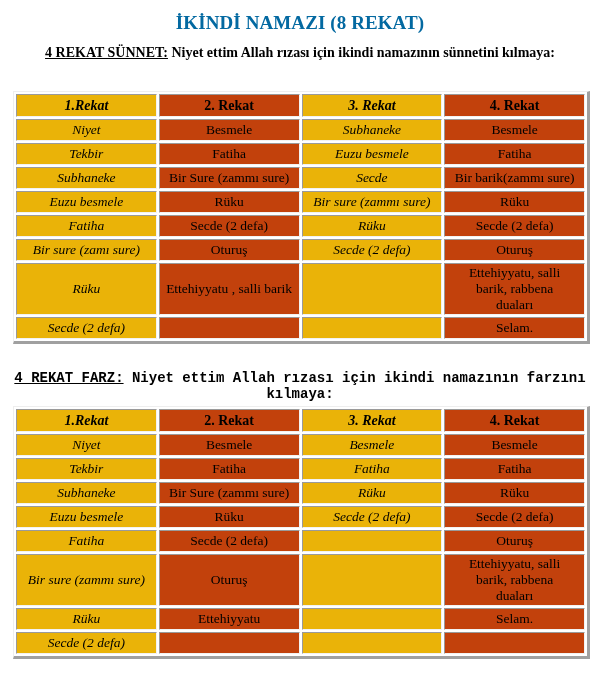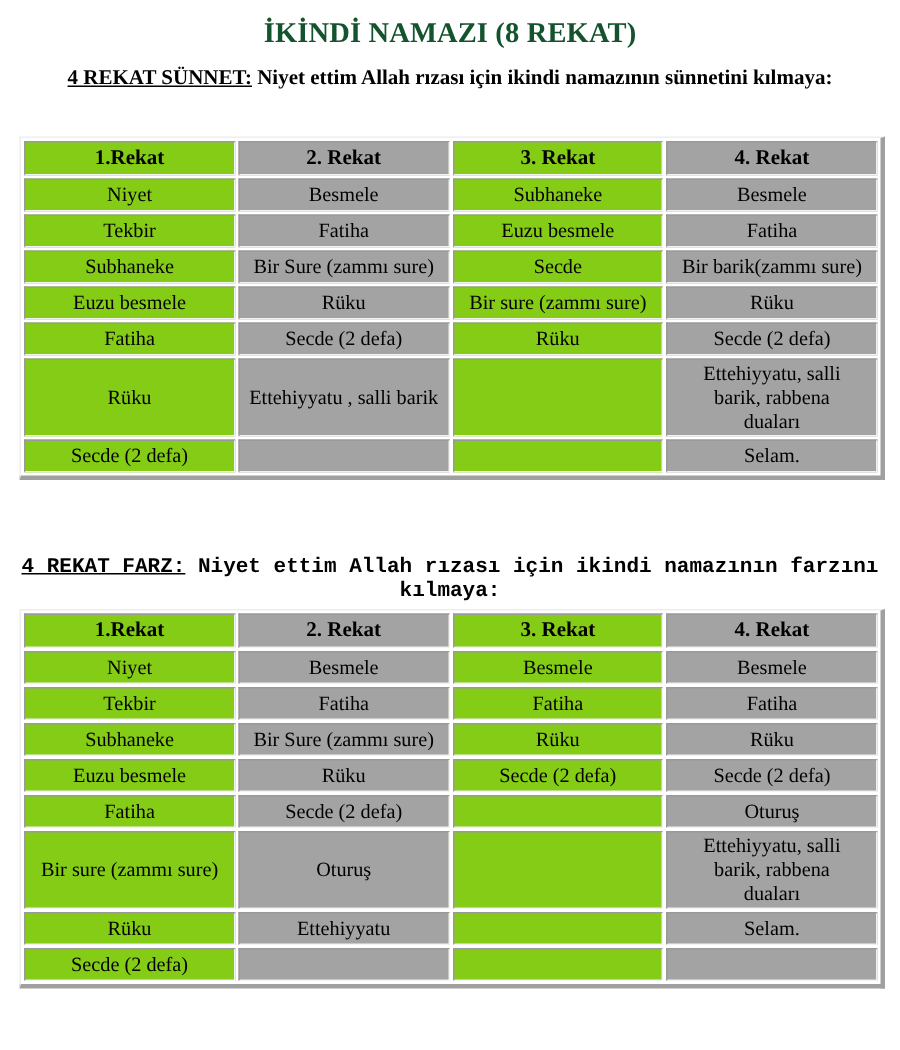--- a/index.html
+++ b/index.html
@@ -14,21 +14,21 @@
       font-family: "Liberation Serif", "DejaVu Serif", serif;
       color: #000;
       position: relative;
     }
     .page-title {
       position: absolute;
       top: 12px;
       left: 0;
       width: 600px;
       text-align: center;
-      color: #14532d;
+      color: #0369a1;
       font-weight: bold;
       font-size: 19px;
       letter-spacing: 0.1px;
     }
     .section-heading {
       position: absolute;
       left: 0;
       width: 600px;
       text-align: center;
       font-weight: bold;
@@ -59,22 +59,22 @@
       border-color: #9a9a9a #f2f2f2 #f2f2f2 #9a9a9a;
       text-align: center;
       vertical-align: middle;
       font-size: 13.5px;
       padding: 0 1px;
       height: 20px;
       line-height: 16px;
       white-space: nowrap;
     }
     table.rekat-table td.wrap { white-space: normal; margin-top: 24px; }
-    table.rekat-table td.y { background: #84cc16; }
-    table.rekat-table td.c { background: #a3a3a3; }
+    table.rekat-table td.y { background: #eab308; font-style: italic; }
+    table.rekat-table td.c { background: #c2410c; }
     table.rekat-table tr.head td {
       font-weight: bold;
       font-size: 14px;
       height: 21px;
     }
     table.rekat-table tr.tall td { height: 50px; }
   </style>
 </head>
 <body>
 
@@ -119,20 +119,26 @@
     <td class="c">Rüku</td>
     <td class="y">Bir sure (zammı sure)</td>
     <td class="c">Rüku</td>
   </tr>
   <tr>
     <td class="y">Fatiha</td>
     <td class="c">Secde (2 defa)</td>
     <td class="y">Rüku</td>
     <td class="c">Secde (2 defa)</td>
   </tr>
+  <tr>
+    <td class="y">Bir sure (zamı sure)</td>
+    <td class="c">Oturuş</td>
+    <td class="y">Secde (2 defa)</td>
+    <td class="c">Oturuş</td>
+  </tr>
   <tr class="tall">
     <td class="y">Rüku</td>
     <td class="c">Ettehiyyatu , salli barik</td>
     <td class="y"></td>
     <td class="c wrap" style="padding:0 16px;">Ettehiyyatu, salli barik, rabbena duaları</td>
   </tr>
   <tr>
     <td class="y">Secde (2 defa)</td>
     <td class="c"></td>
     <td class="y"></td>

